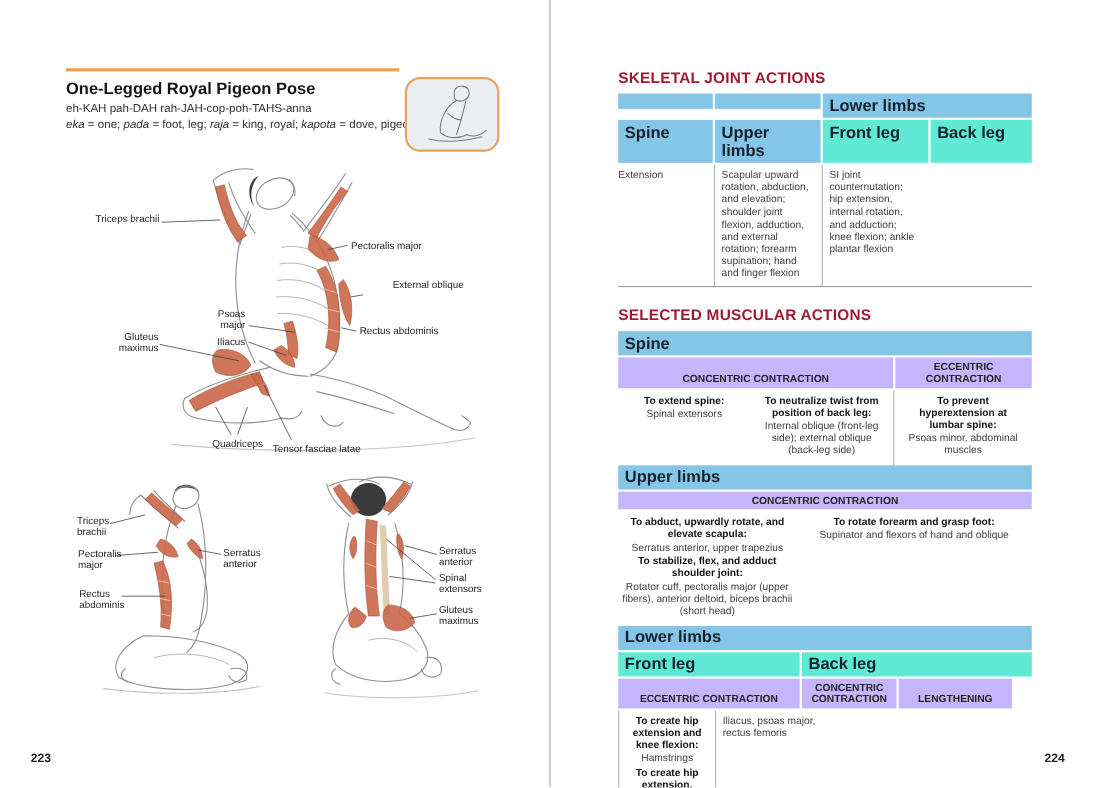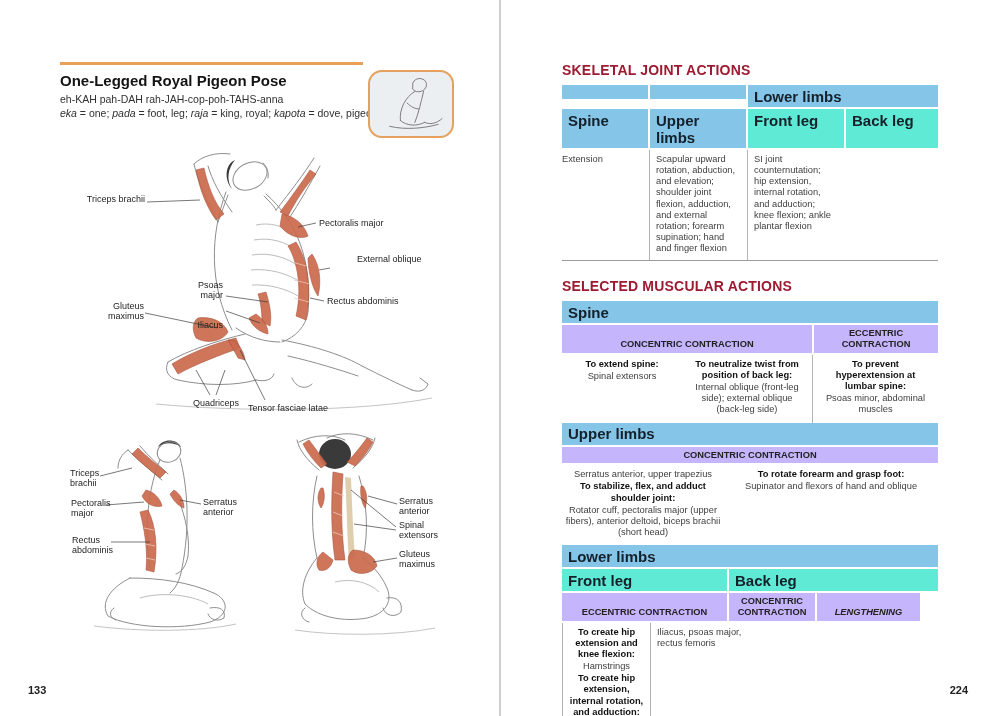--- a/index.html
+++ b/index.html
@@ -141,21 +141,21 @@
       <path d="M205,250 L180,200"></path>
     </g>
   </svg>
   
   <div class="abs anat-label ra" style="left:14px;top:44px;width:71px;">Triceps brachii</div>
   <div class="abs anat-label" style="left:259px;top:68px;width:80px;">Pectoralis major</div>
   <div class="abs anat-label" style="left:273px;top:104px;width:80px;margin-left:24px;">External oblique</div>
   <div class="abs anat-label ra" style="left:123px;top:130px;width:40px;">Psoas major</div>
   <div class="abs anat-label" style="left:267px;top:146px;width:85px;">Rectus abdominis</div>
   <div class="abs anat-label ra" style="left:38px;top:151px;width:46px;">Gluteus maximus</div>
-  <div class="abs anat-label ra" style="left:128px;top:170px;width:35px;text-align:right;">Iliacus</div>
+  <div class="abs anat-label ra" style="left:128px;top:156px;width:35px;text-align:right;">Iliacus</div>
   <div class="abs anat-label" style="left:133px;top:248px;width:60px;">Quadriceps</div>
   <div class="abs anat-label" style="left:188px;top:253px;width:110px;">Tensor fasciae latae</div>
 </div>
 
 <div class="abs" style="left:70px;top:438px;width:210px;height:195px;">
   <svg width="210" height="195" viewBox="0 0 210 195">
     <path class="ground" d="M24,188 C70,194 130,194 166,186"></path>
     <path class="hair" d="M88,9 C92,1 106,0 111,9 C104,4 94,4 88,9 Z"></path>
     <g transform="rotate(-20 99 14)">
         <ellipse class="art" cx="99" cy="14" rx="12" ry="10"></ellipse>
@@ -272,20 +272,21 @@
 
   <div>
     <div class="trow">
       <div class="cell blue hcell" style="width:376px;">Upper limbs</div>
     </div>
     <div class="trow">
       <div class="cell tan tan-cell" style="width:376px;">CONCENTRIC CONTRACTION</div>
     </div>
     <div class="bodyrow" style="border-bottom:none;">
       <div class="cell bcell" style="width:168px;">
+        <p><span class="bh">To abduct, upwardly rotate, and elevate scapula:</span></p>
         <p>Serratus anterior, upper trapezius</p>
         <p><span class="bh">To stabilize, flex, and adduct shoulder joint:</span></p>
         <p>Rotator cuff, pectoralis major (upper fibers), anterior deltoid, biceps brachii (short head)</p>
       </div>
       <div class="cell bcell" style="width:208px;">
         <p><span class="bh">To rotate forearm and grasp foot:</span></p>
         <p>Supinator and flexors of hand and oblique</p>
       </div>
     </div>
   </div>
@@ -294,28 +295,28 @@
     <div class="trow">
       <div class="cell blue hcell" style="width:376px;">Lower limbs</div>
     </div>
     <div class="trow">
       <div class="cell lblue hcell" style="width:165px;">Front leg</div>
       <div class="cell lblue hcell gap2" style="width:209px;">Back leg</div>
     </div>
     <div class="trow">
       <div class="cell tan tan-cell" style="width:165px;">ECCENTRIC CONTRACTION</div>
       <div class="cell tan tan-cell gap2" style="width:86px;">CONCENTRIC CONTRACTION</div>
-      <div class="cell tan tan-cell gap2" style="width:103px;font-style:italic;">LENGTHENING</div>
+      <div class="cell tan tan-cell gap2" style="width:103px;">LENGTHENING</div>
     </div>
     <div class="bodyrow">
       <div class="cell bcell vline" style="width:88px;">
         <p><span class="bh">To create hip extension and knee flexion:</span></p>
         <p>Hamstrings</p>
         <p><span class="bh">To create hip extension, internal rotation, and adduction:</span></p>
         <p>Adductor magnus</p>
       </div>
       <div class="cell bcell vline" style="width:120px;">Iliacus, psoas major, rectus femoris</div>
     </div>
   </div>
 </div>
 
-<div class="abs pagenum" style="left:28px;top:684px;">133</div>
+<div class="abs pagenum" style="left:28px;top:684px;">223</div>
 <div class="abs pagenum" style="right:32px;top:684px;">224</div>
 
 </body></html>

